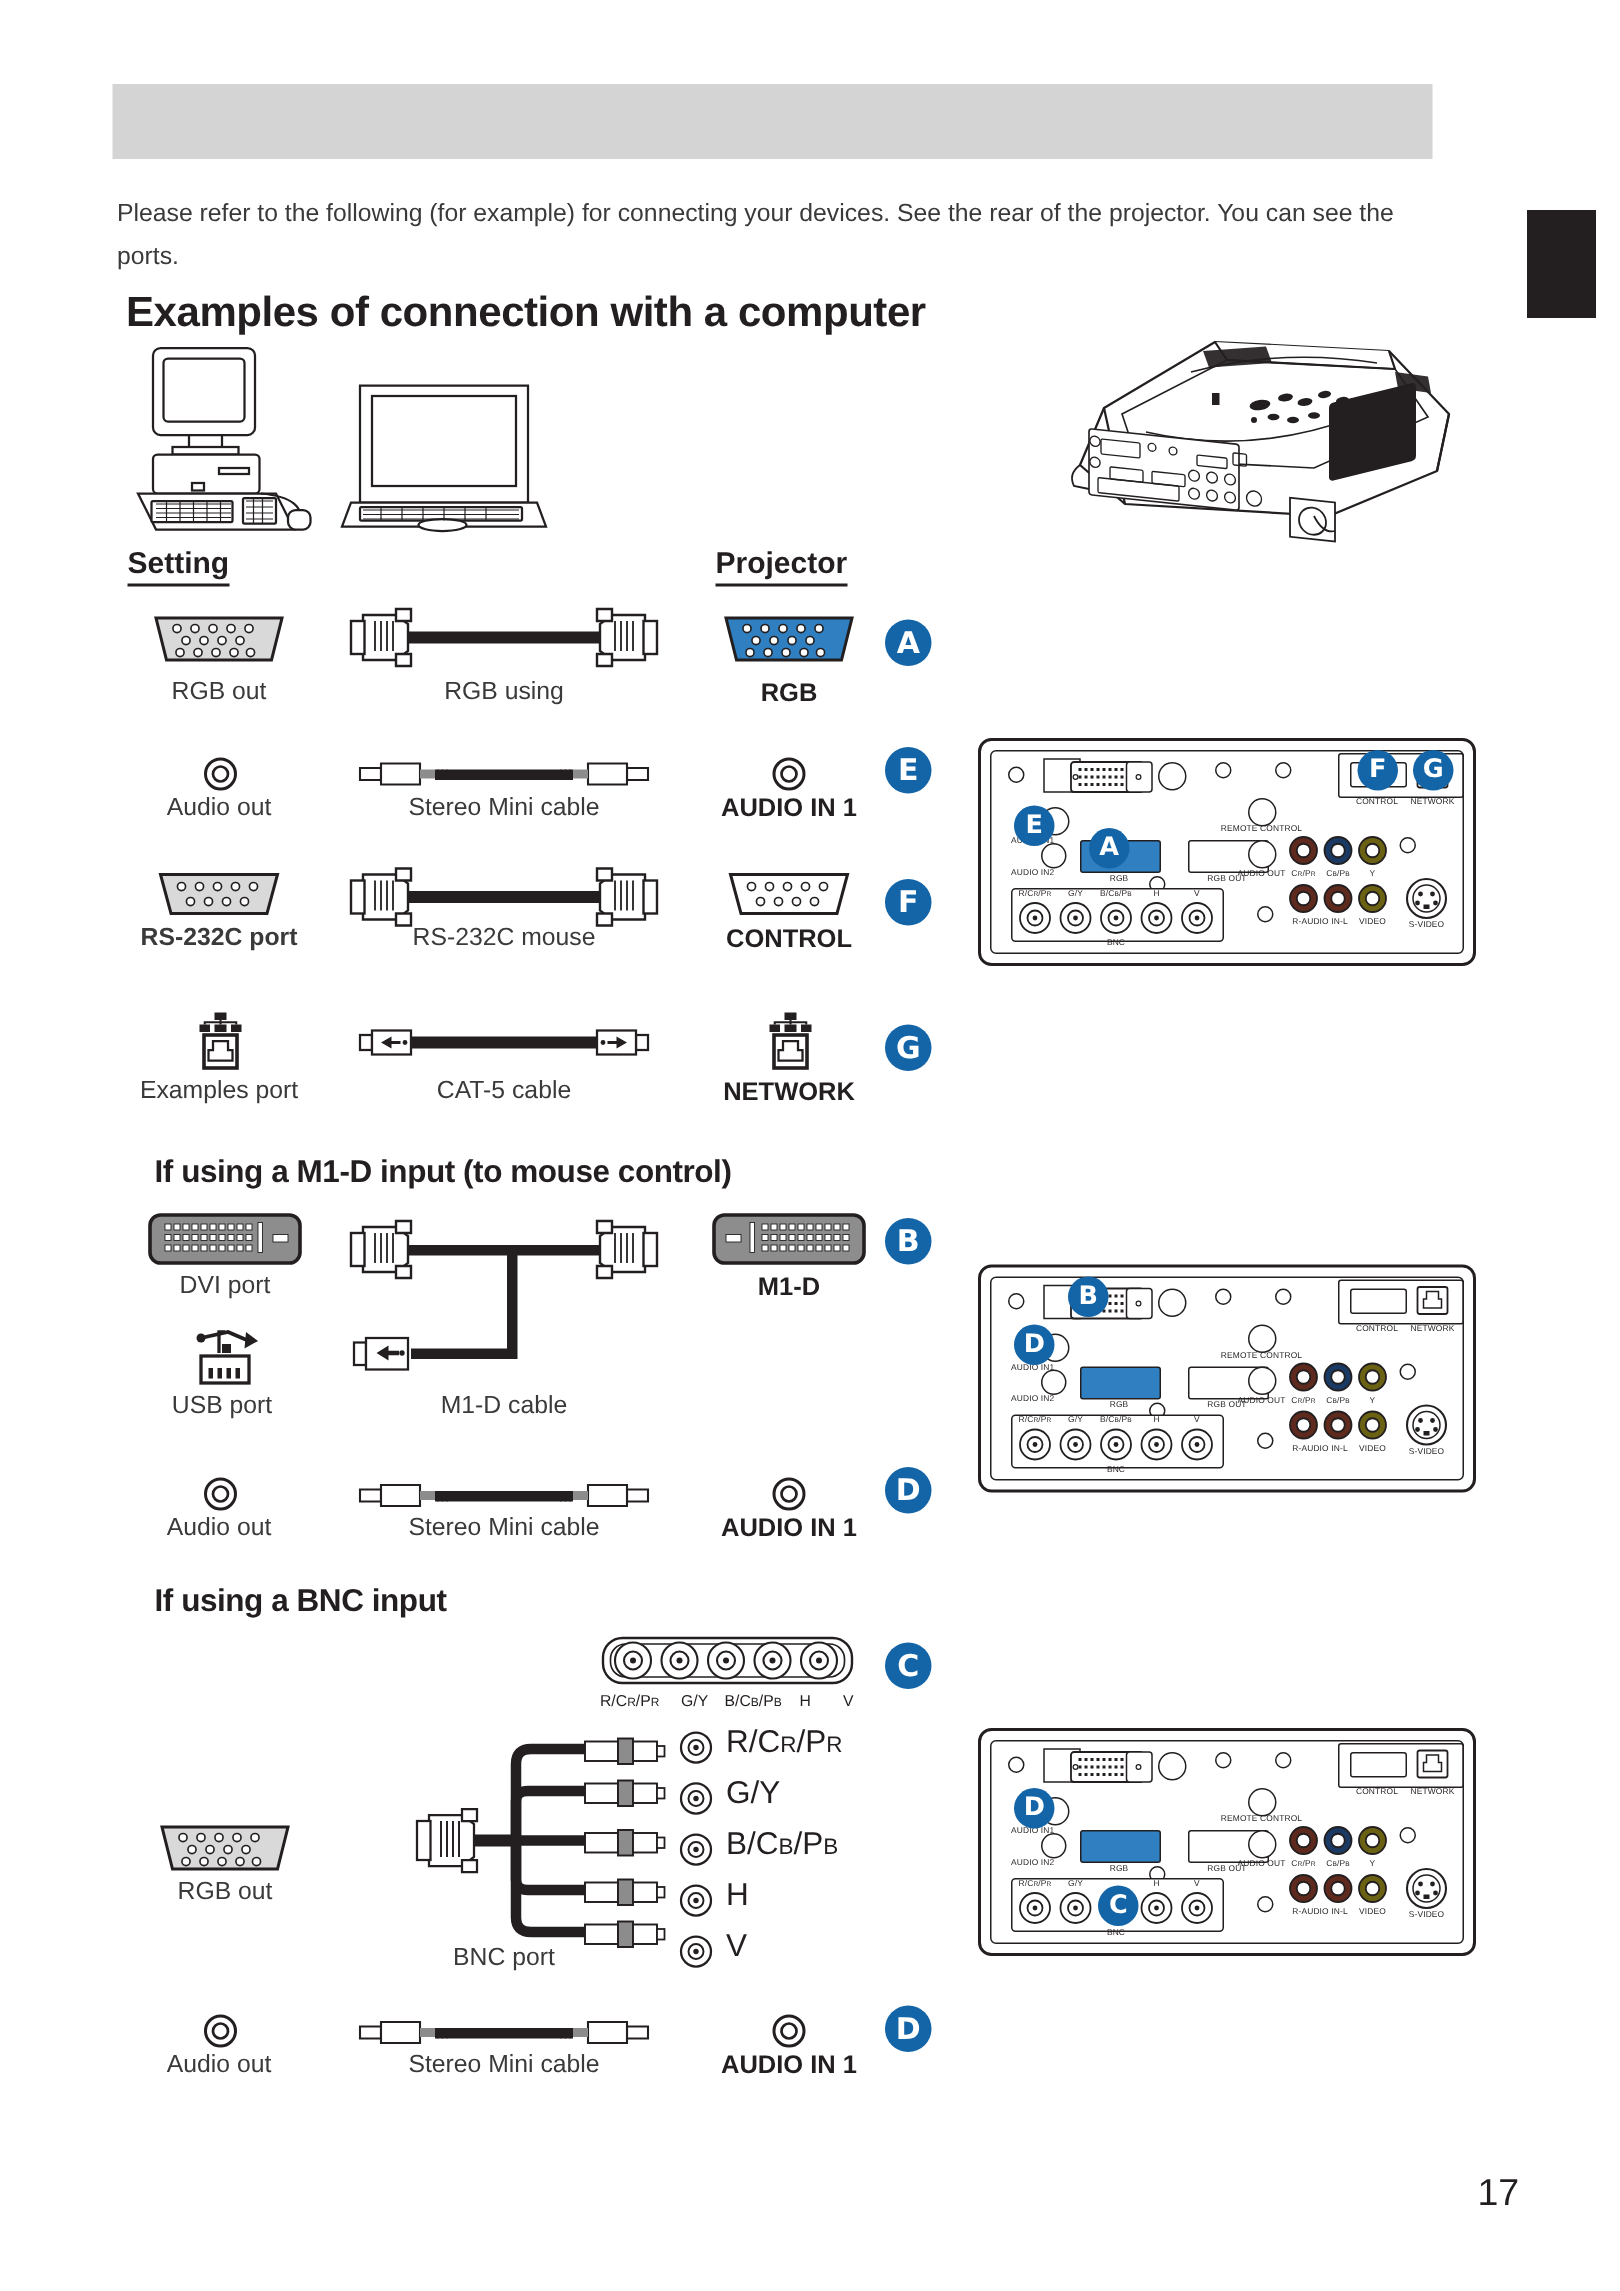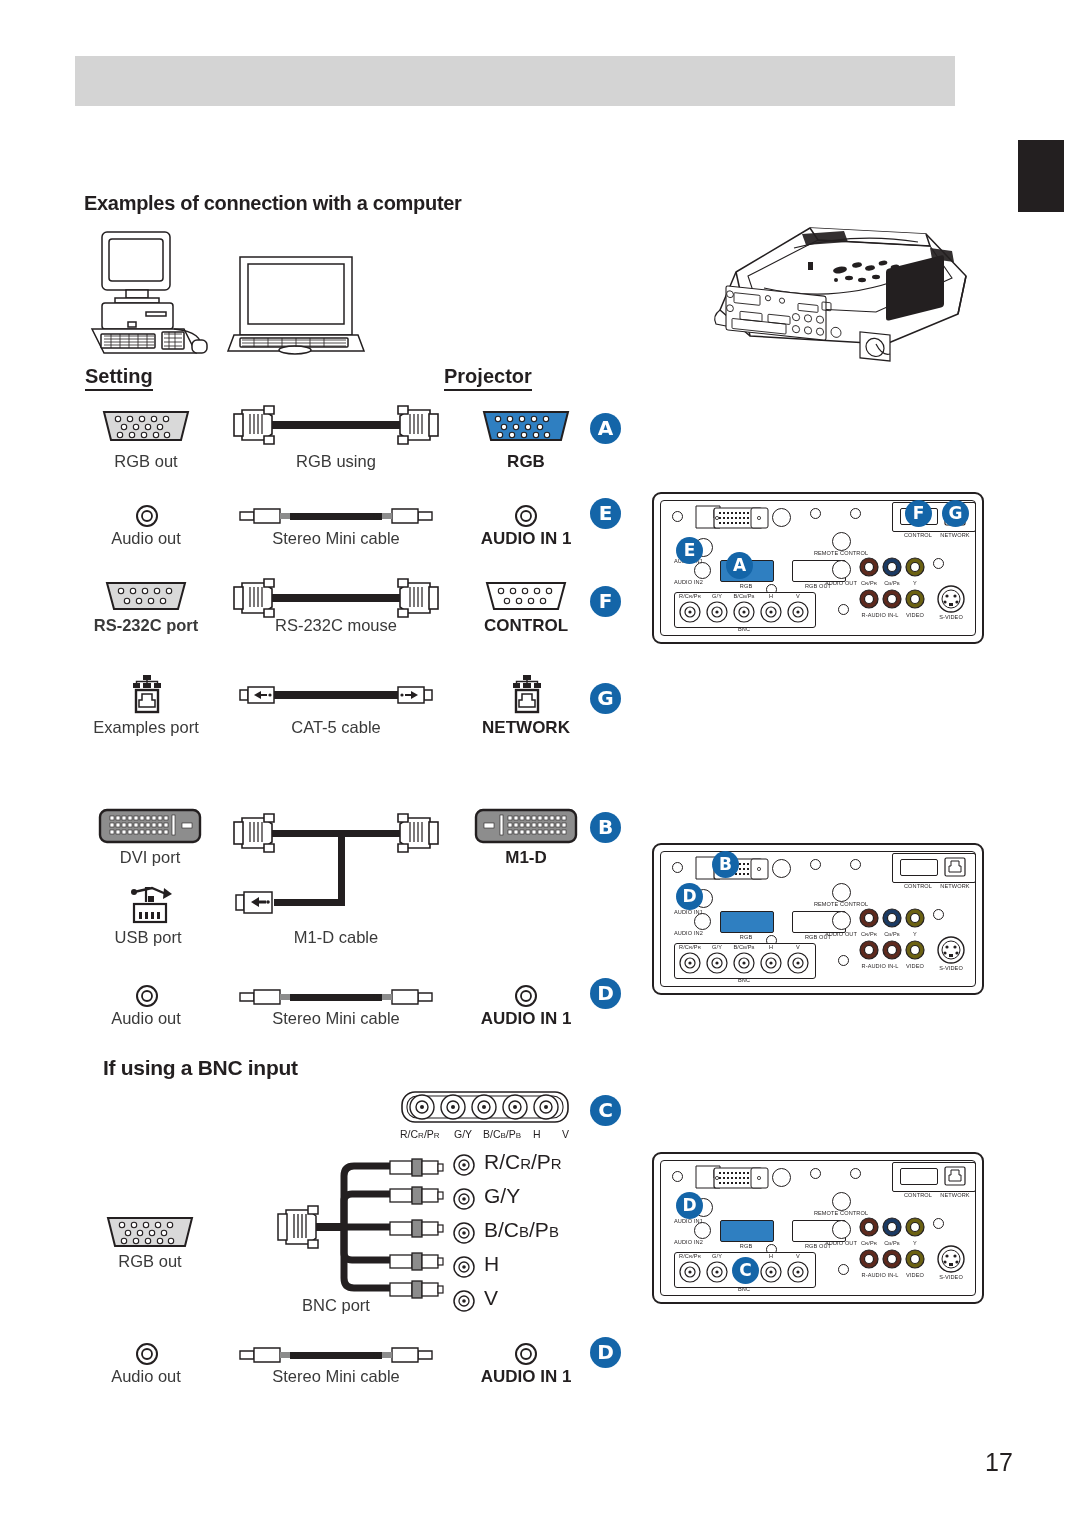--- a/index.html
+++ b/index.html
@@ -7,29 +7,29 @@
        font-family:"Liberation Sans","DejaVu Sans",sans-serif;color:#231f20;}
   .page{position:absolute;inset:0;}
 
   
   .hdr-bar{position:absolute;left:75px;top:56px;width:880px;height:50px;background:#d4d4d4;}
   .hdr-title{position:absolute;left:103px;top:58px;font-size:36px;font-weight:bold;
              letter-spacing:-.5px;color:#231f20;line-height:46px;}
   .side-tab{position:absolute;left:1018px;top:140px;width:46px;height:72px;background:#231f20;}
 
   .intro{position:absolute;left:78px;top:128px;width:880px;font-size:16.5px;line-height:29px;color:#3a3a3a;}
-  .sec-title{position:absolute;font-size:20px;font-weight:bold;letter-spacing:-.3px;color:#231f20;}
+  .sec-title{position:absolute;font-size:28px;font-weight:bold;letter-spacing:-.3px;color:#231f20;}
   #t-examples{left:84px;top:192px;}
   #t-m1d{left:103px;top:770px;font-size:21px;}
   #t-bnc{left:103px;top:1056px;font-size:21px;}
 
   .colhead{position:absolute;font-size:20px;font-weight:bold;color:#231f20;
            border-bottom:2.5px solid #231f20;padding-bottom:1px;}
   #ch-computer{left:85px;top:365px;}
-  #ch-projector{left:444px;top:365px;text-align:center;}
+  #ch-projector{left:477px;top:365px;text-align:center;}
 
   .lbl{position:absolute;font-size:16.5px;color:#3a3a3a;text-align:center;white-space:nowrap;}
   .lbl.b{font-weight:bold;color:#231f20;font-size:17px;}
   .ctr{transform:translateX(-50%);}
 
   
   .badge{position:absolute;width:31px;height:31px;border-radius:50%;background:#1465a8;
          color:#fff;font-size:20px;font-weight:bold;line-height:31px;text-align:center;
          font-family:"DejaVu Sans",sans-serif;}
   .badge.sm{width:27px;height:27px;line-height:27px;font-size:17px;}
@@ -57,20 +57,21 @@
   .bnc-box{position:absolute;border:1.3px solid #231f20;border-radius:3px;background:#fff;}
 </style>
 </head>
 <body>
 
 <div class="page">
 
   <div class="hdr-bar"></div>
   <div class="side-tab"></div>
 
+  <div class="intro">Please refer to the following (for example) for connecting your devices. See the rear of the projector. You can see the ports.</div>
 
   <div class="sec-title" id="t-examples">Examples of connection with a computer</div>
 
   <div class="art" style="left:88px;top:228px;">
     <svg width="270" height="135" viewBox="0 0 270 135">
       <g fill="#fff" stroke="#231f20" stroke-width="1.5">
         <rect x="14" y="4" width="68" height="58" rx="5"></rect>
         <rect x="21" y="11" width="54" height="42" rx="3"></rect>
         <path d="M38 62 h22 v8 h-22 z"></path>
         <rect x="27" y="70" width="44" height="5"></rect>
@@ -532,20 +533,21 @@
     <div class="pn-lbl c" style="left:119px;top:101px;">H</div>
     <div class="pn-lbl c" style="left:146px;top:101px;">V</div>
     <div class="pn-lbl c" style="left:92px;top:134px;">BNC</div>
 
     <div class="badge sm" style="left:24px;top:45px;">E</div>
     <div class="badge sm" style="left:74px;top:60px;">A</div>
     <div class="badge sm" style="left:253px;top:8px;">F</div>
     <div class="badge sm" style="left:290px;top:8px;">G</div>
   </div>
 
+  <div class="sec-title" id="t-m1d">If using a M1-D input (to mouse control)</div>
 
   <div class="art" style="left:98px;top:808px;">
     <svg width="104" height="36" viewBox="0 0 104 36">
       <rect x="2" y="2" width="100" height="32" rx="7" fill="#8d8d8d" stroke="#231f20" stroke-width="2.4"></rect>
       <g fill="#fff" stroke="#231f20" stroke-width=".6">
         <rect x="12" y="8" width="4" height="4"></rect>
           <rect x="18" y="8" width="4" height="4"></rect>
           <rect x="24" y="8" width="4" height="4"></rect>
           <rect x="30" y="8" width="4" height="4"></rect>
           <rect x="36" y="8" width="4" height="4"></rect>

